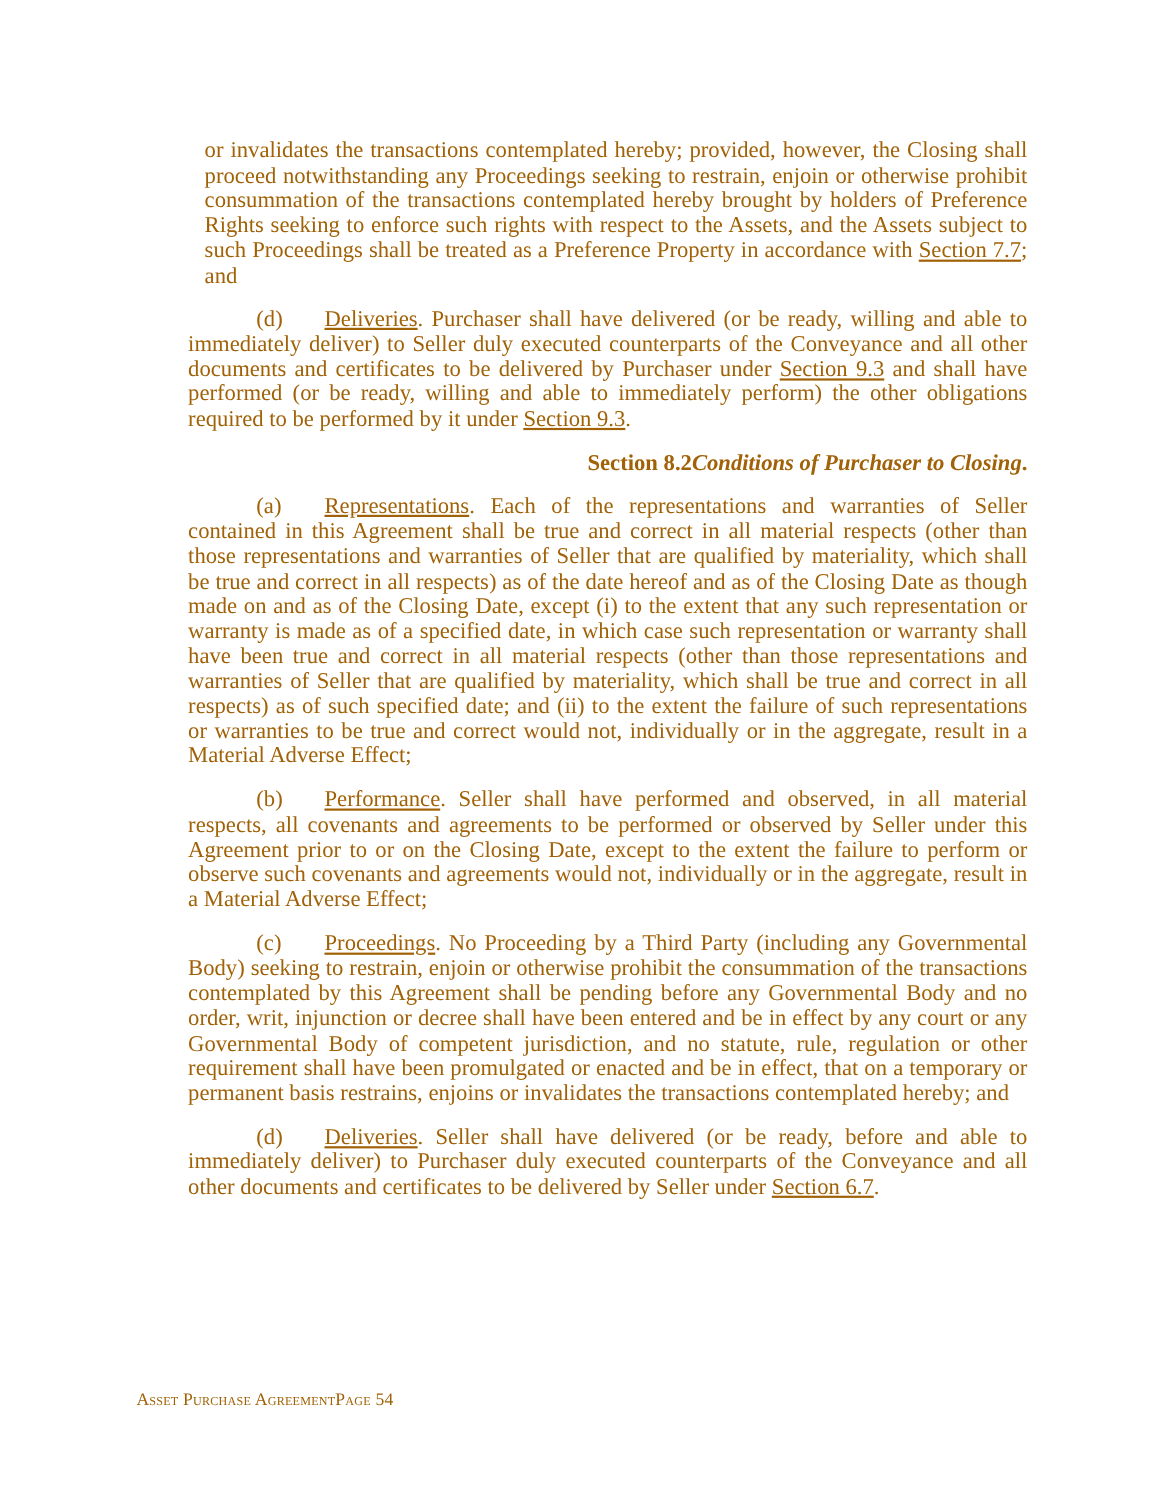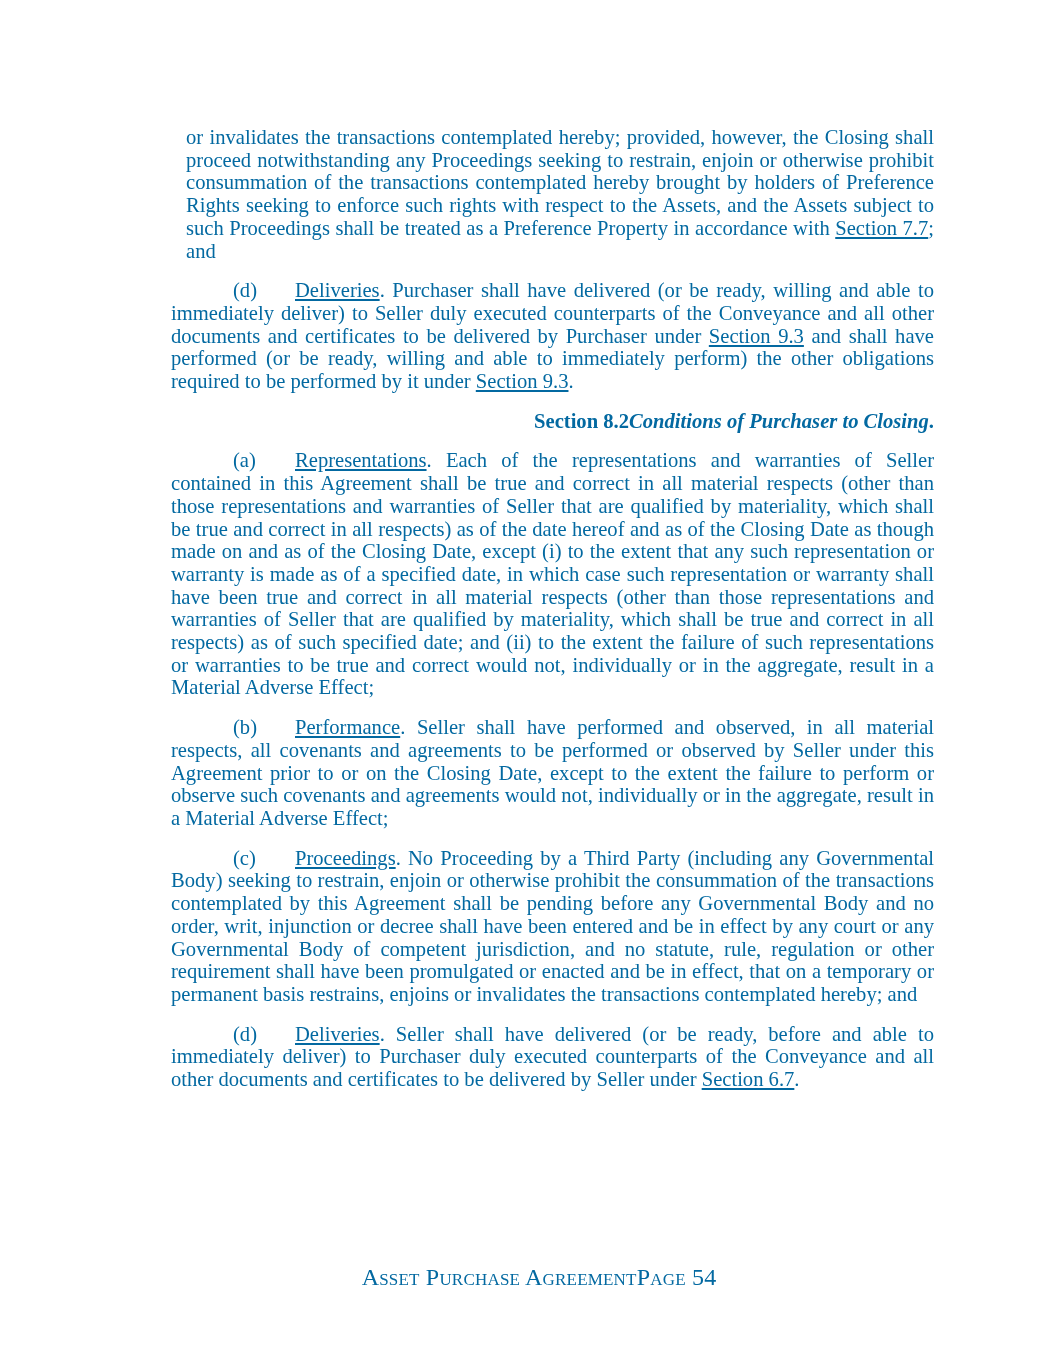--- a/index.html
+++ b/index.html
@@ -6,21 +6,21 @@
     margin: 0;
     padding: 0;
     background: #ffffff;
   }
   .page {
     position: relative;
     width: 1055px;
     height: 1365px;
     background: #ffffff;
     font-family: "Liberation Serif", "DejaVu Serif", serif;
-    color: #0369a1;
+    color: #a16207;
     overflow: hidden;
   }
   .content {
     position: absolute;
     left: 122px;
     top: 126px;
     width: 812px;
   }
   .content p {
     margin: 17px 0 0 0;
@@ -39,24 +39,24 @@
   p.heading { margin-left: 64px; font-weight: bold; text-align: right; }
   .label { display: inline-block; text-indent: 0; }
   .u { text-decoration: underline; }
   .b { font-weight: bold; }
   .i { font-style: italic; }
   .footer {
     position: absolute;
     left: 124px;
     right: 101px;
     top: 1264px;
-    font-size: 24px;
+    font-size: 16px;
     font-variant: small-caps;
     display: flex;
-    justify-content: center;
+    justify-content: flex-start;
     letter-spacing: 0.2px;
   }
 </style>
 </head>
 <body>
 
 <div class="page">
   <div class="content" id="doc-body">
       <p class="cont"><span>or invalidates the transactions contemplated hereby; provided, however, the Closing shall proceed notwithstanding any Proceedings seeking to restrain, enjoin or otherwise prohibit consummation of the transactions contemplated hereby brought by holders of Preference Rights seeking to enforce such rights with respect to the Assets, and the Assets subject to such Proceedings shall be treated as a Preference Property in accordance with </span><span class="u">Section 7.7</span><span>; and</span></p>
       <p class="indent"><span class="label" style="width: 62px;">(d)</span><span class="u">Deliveries</span><span>. Purchaser shall have delivered (or be ready, willing and able to immediately deliver) to Seller duly executed counterparts of the Conveyance and all other documents and certificates to be delivered by Purchaser under </span><span class="u">Section 9.3</span><span> and shall have performed (or be ready, willing and able to immediately perform) the other obligations required to be performed by it under </span><span class="u">Section 9.3</span><span>.</span></p>

